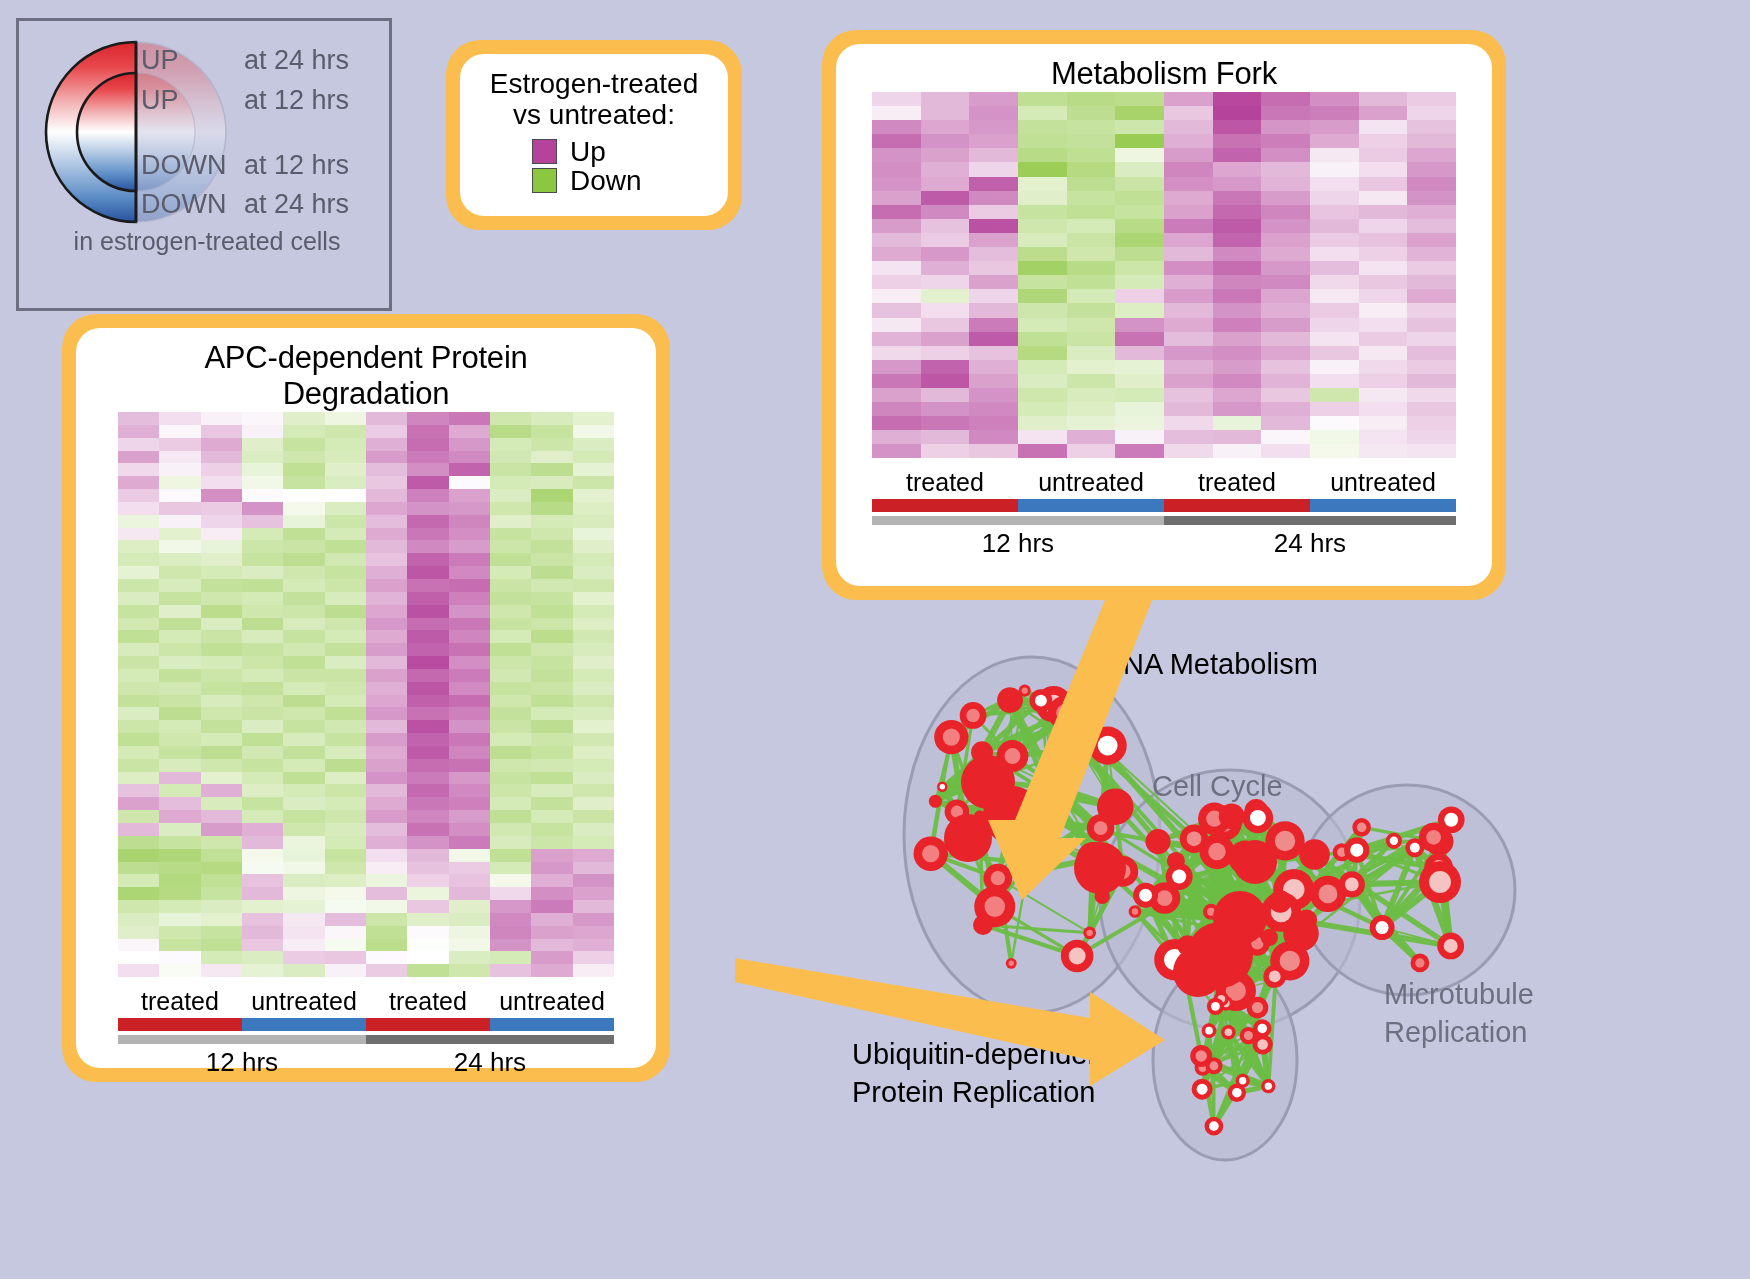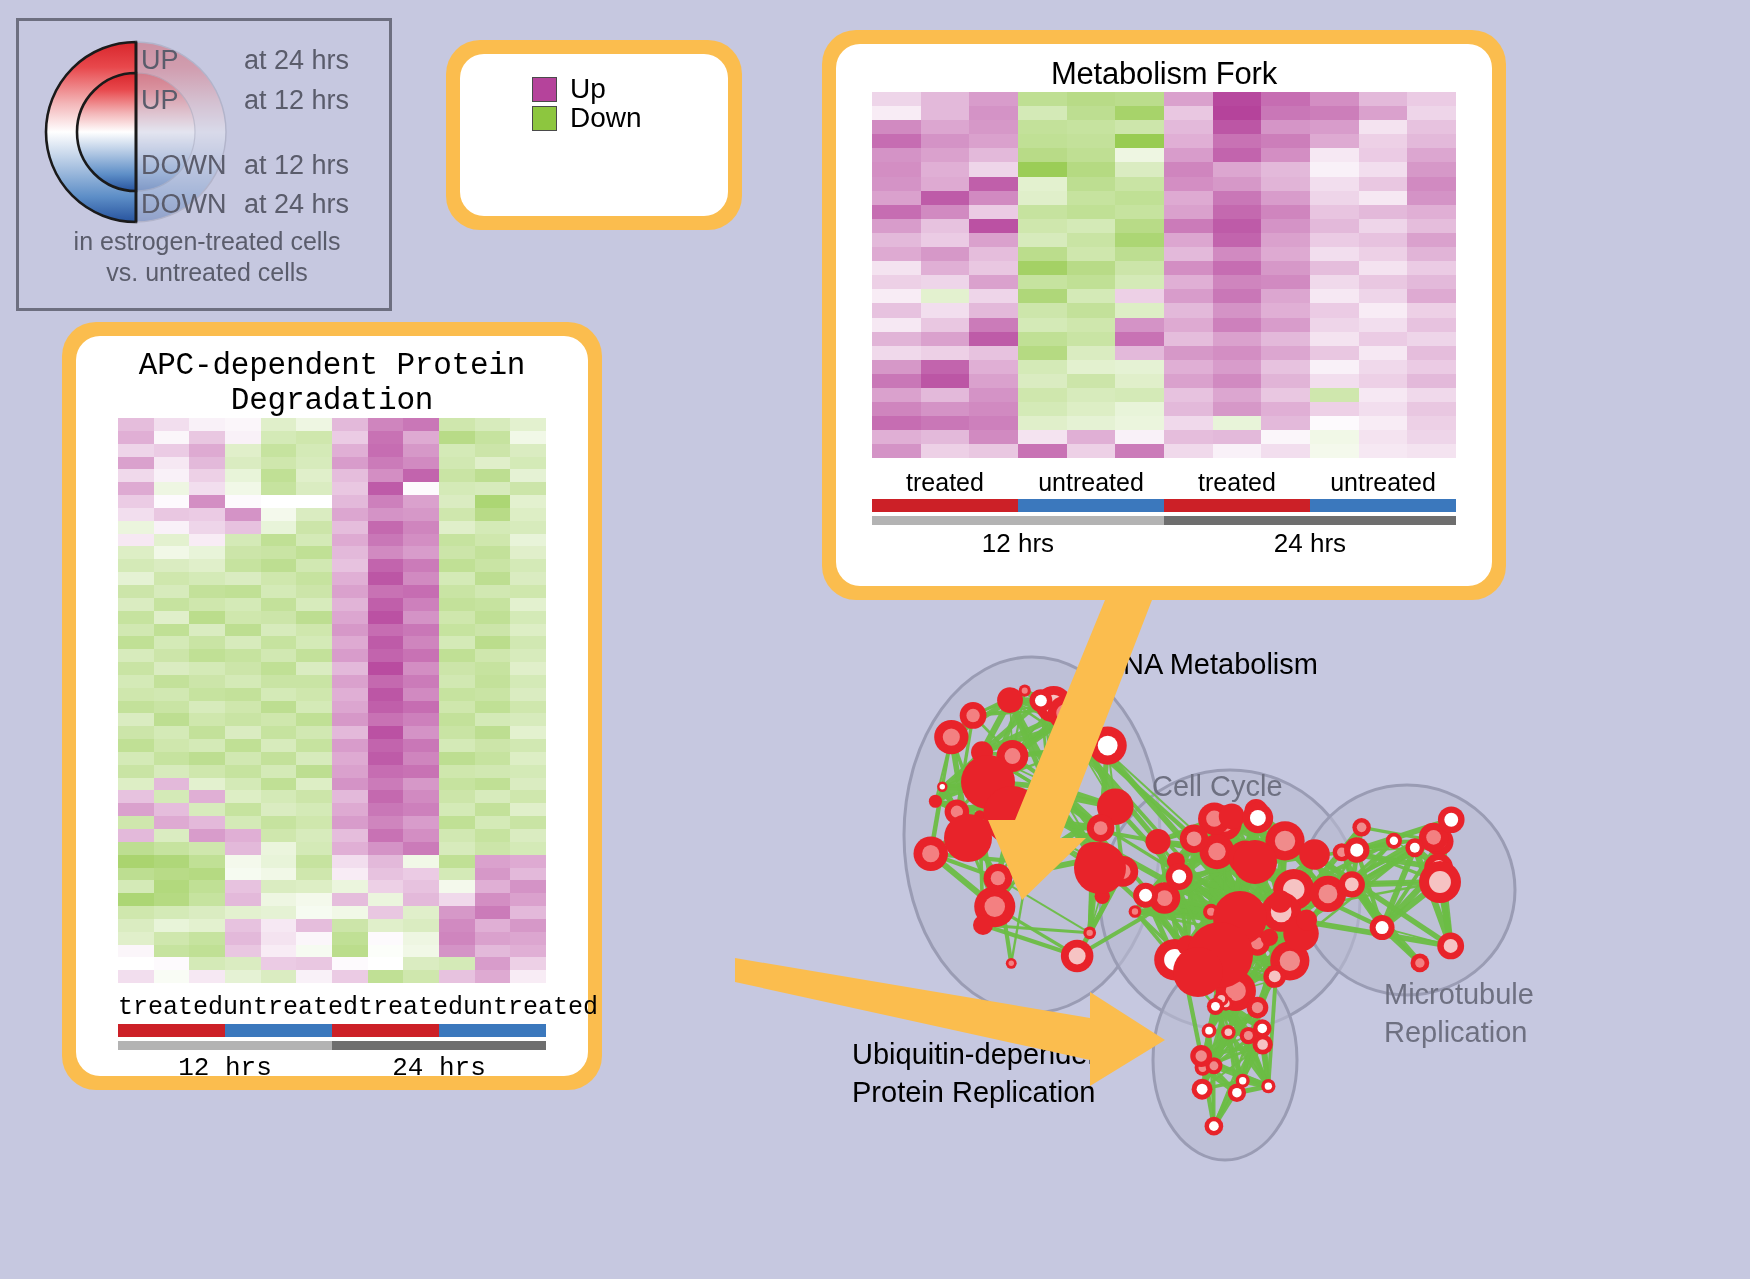--- a/index.html
+++ b/index.html
@@ -58,21 +58,21 @@
   .legend-head{
     text-align:center;font-size:28px;color:#000;line-height:1.12;
   }
   .legend-items{margin-top:7px;padding-left:62px;}
   .legend-item{display:flex;align-items:center;gap:13px;margin-bottom:1px;}
   .swatch{width:25px;height:25px;border:1.5px solid #4a4a4a;box-sizing:border-box;display:block;}
   .legend-label{font-size:28px;color:#000;line-height:1;}
 
   
   #panel-rf{left:822px;top:30px;width:684px;height:570px;}
-  #panel-apc{left:62px;top:322px;width:540px;height:768px;font-family:Liberation Mono, monospace;}
+  #panel-apc{left:62px;top:314px;width:608px;height:768px;}
   .heat-grid{display:grid;width:100%;}
   .heat-cell{width:100%;}
 
   
   .axis-wrap{margin-top:10px;}
   .axis-labels{display:grid;grid-template-columns:repeat(4,1fr);}
   .axis-labels > div{text-align:center;font-size:25px;color:#000;}
   .axis-bar{display:grid;grid-template-columns:repeat(4,1fr);height:13px;margin-top:2px;}
   .axis-bar2{display:grid;grid-template-columns:repeat(2,1fr);height:9px;margin-top:4px;}
   .time-labels{display:grid;grid-template-columns:repeat(2,1fr);margin-top:3px;}
@@ -123,26 +123,29 @@
       <div class="key-row" style="left:203px;top:8px;">at 24 hrs</div>
       <div class="key-row" style="left:100px;top:48px;">UP</div>
       <div class="key-row" style="left:203px;top:48px;">at 12 hrs</div>
       <div class="key-row" style="left:100px;top:113px;">DOWN</div>
       <div class="key-row" style="left:203px;top:113px;">at 12 hrs</div>
       <div class="key-row" style="left:100px;top:152px;">DOWN</div>
       <div class="key-row" style="left:203px;top:152px;">at 24 hrs</div>
     </div>
     <div id="key-caption">
       <div>in estrogen-treated cells</div>
-      <div>vs. untreated cells</div>
     </div>
   </div>
 
   <div class="panel" id="legend-box">
     <div class="panel-inner">
+      <div class="legend-head">
+        <div>Estrogen-treated</div>
+        <div>vs untreated:</div>
+      </div>
       <div class="legend-items">
         <div class="legend-item">
           <span class="swatch" id="sw-up" style="background: rgb(181, 67, 155);"></span>
           <span class="legend-label">Up</span>
         </div>
         <div class="legend-item">
           <span class="swatch" id="sw-down" style="background: rgb(141, 198, 63);"></span>
           <span class="legend-label">Down</span>
         </div>
       </div>

